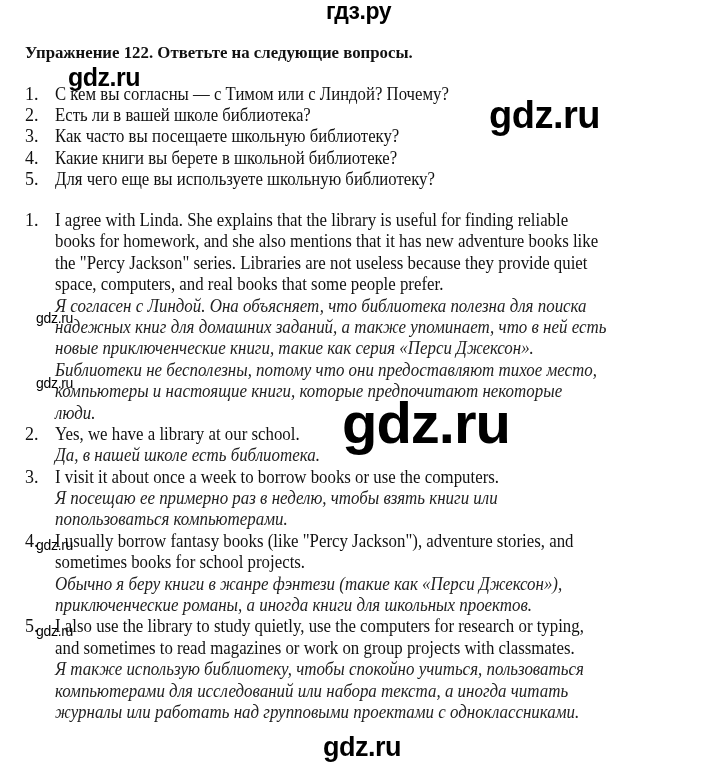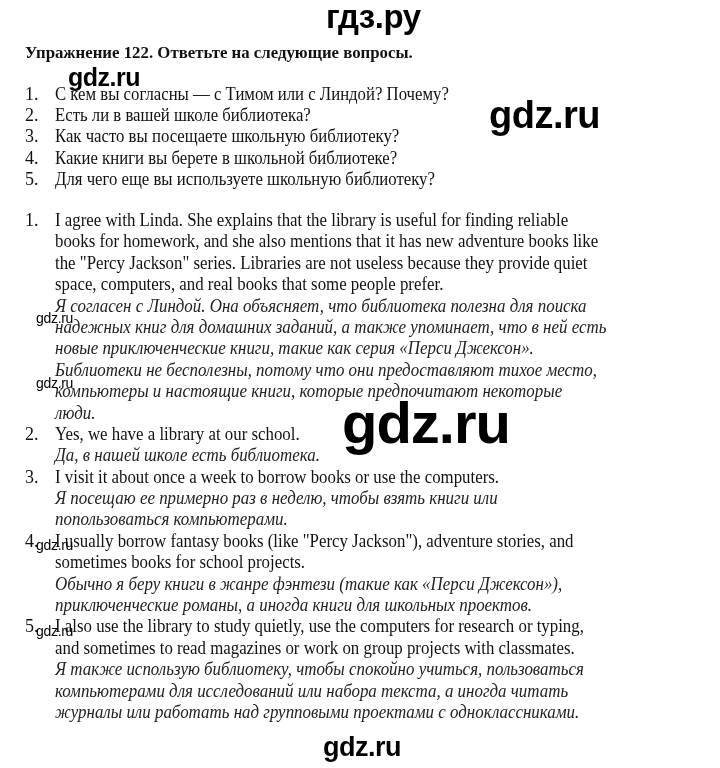--- a/index.html
+++ b/index.html
@@ -1,20 +1,20 @@
 <!DOCTYPE html>
 <html><head>
   <meta charset="utf-8">
   <style>
     html, body { margin: 0; padding: 0; background: #ffffff; }
     body { width: 720px; height: 768px; position: relative; overflow: hidden; }
     .page { position: absolute; left: 0; top: 0; width: 720px; height: 768px; }
     .serif { font-family: "Liberation Serif", "DejaVu Serif", serif; color: #111111; }
     .wm { position: absolute; font-family: "Liberation Sans", "DejaVu Sans", sans-serif; font-weight: bold; color: #000000; letter-spacing: -0.5px; line-height: 1; white-space: nowrap; }
-    .site-title { left: 326px; top: 0px; font-size: 33px; }
+    .site-title { left: 326px; top: 0px; font-size: 23px; }
     .wm-q { left: 68px; top: 65px; font-size: 25px; }
     .wm-right { left: 489px; top: 96px; font-size: 38px; }
     .wm-center { left: 342px; top: 394px; font-size: 58px; letter-spacing: -1px; }
     .wm-small { font-size: 14px; font-weight: normal; letter-spacing: -0.3px; color:#000; }
     .wm-s1 { left: 36px; top: 311px; }
     .wm-s2 { left: 36px; top: 376px; }
     .wm-s3 { left: 36px; top: 538px; }
     .wm-s4 { left: 36px; top: 624px; }
     .wm-bottom { left: 323px; top: 734px; font-size: 27px; }
 

